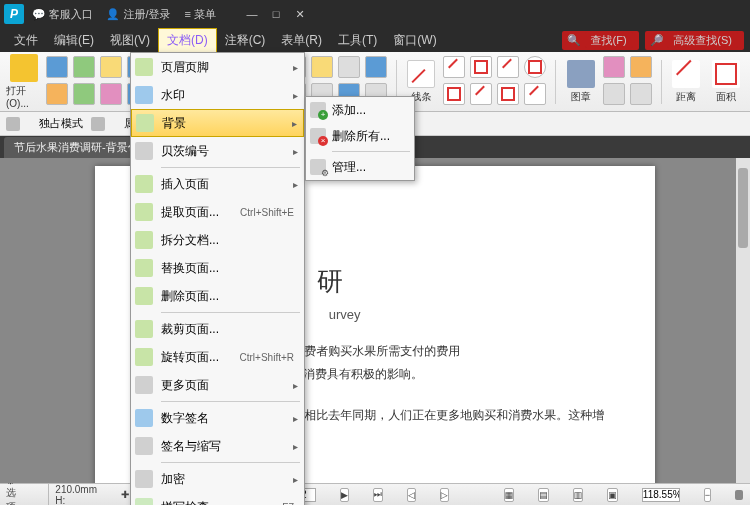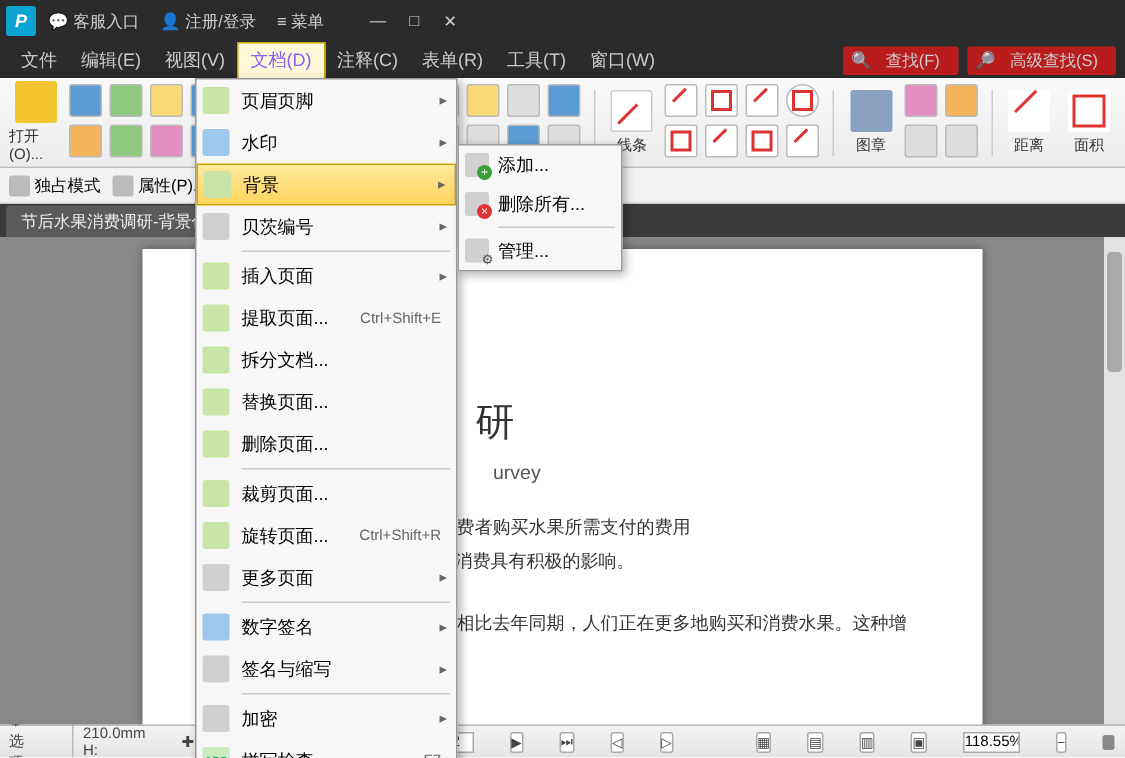--- a/index.html
+++ b/index.html
@@ -31,21 +31,21 @@
 .redln::after { content: ""; position: absolute; inset: 4px; border-top: 2px solid #d33; transform: rotate(-45deg); transform-origin: left top; top: 50%; }
 .redbox { background: #fff; position: relative; }
 .redbox::after { content: ""; position: absolute; inset: 3px; border: 2px solid #d33; }
 .orng { background: #f5b35c; }
 .blu { background: #5b9bd5; }
 .grn { background: #8fc97d; }
 .pnk { background: #e28fbf; }
 .yel { background: #f9da77; }
 
 .subtool { height: 24px; background: #f2f2f2; border-bottom: 1px solid #ccc; display: flex; align-items: center; padding: 0 6px; gap: 8px; font-size: 11px; }
-.subtool .chip { display: flex; align-items: center; gap: 3px; cursor: pointer; }
+.subtool .chip { display: flex; align-items: center; gap: 19px; cursor: pointer; }
 .subtool .sico { width: 14px; height: 14px; background: #bbb; border-radius: 2px; }
 
 .tabrow { height: 22px; background: #3a3a3a; display: flex; align-items: flex-end; }
 .doctab { background: #5a5a5a; color: #eee; font-size: 11px; padding: 3px 10px; border-top-left-radius: 3px; border-top-right-radius: 3px; margin-left: 4px; display: flex; gap: 6px; align-items: center; }
 .doctab .x { cursor: pointer; }
 
 .workspace { position: relative; height: 325px; background: #888; display: flex; justify-content: center; overflow: hidden; }
 .page { width: 560px; min-height: 400px; background: #fff; margin-top: 8px; padding: 30px 40px; box-shadow: 0 0 6px rgba(0,0,0,.4); color: #333; }
 .page h1 { font-size: 26px; font-weight: normal; margin: 8px 0; }
 .page .en { font-size: 13px; color: #555; }

